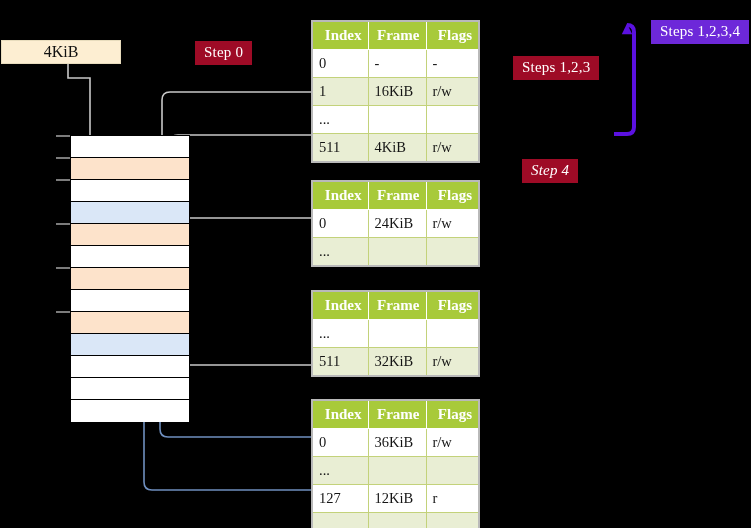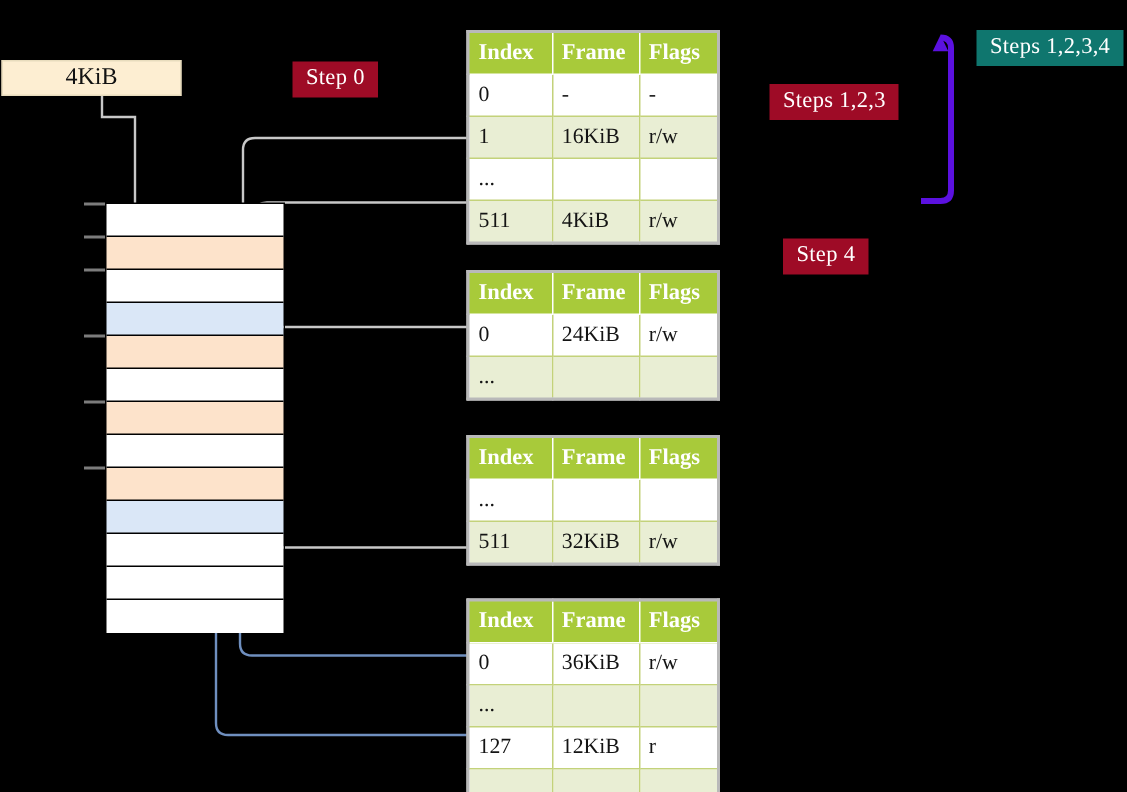--- a/index.html
+++ b/index.html
@@ -21,21 +21,21 @@
     position: absolute;
     color: #ffffff;
     font-family: "Liberation Serif", "DejaVu Serif", serif;
     font-size: 15px;
     line-height: 1;
     padding: 4px 9px 5px 9px;
     white-space: nowrap;
     letter-spacing: 0.2px;
   }
   .badge.red    { background: #9e0b26; }
-  .badge.purple { background: #0f766e; }
+  .badge.purple { background: #6d28d9; }
 
   
   .memlabel {
     position: absolute;
     background: #fdeed2;
     border: 1px solid #e8dcbd;
     color: #111111;
     font-size: 16px;
     text-align: center;
     line-height: 22px;
@@ -50,21 +50,21 @@
     background: #ffffff;
     font-family: "Liberation Serif", "DejaVu Serif", serif;
     font-size: 14.5px;
     table-layout: fixed;
   }
   .ptable th {
     background: #a8ca3a;
     color: #ffffff;
     font-weight: bold;
     font-size: 15px;
-    text-align: left;
+    text-align: right;
     padding: 3px 6px 4px 6px;
     border: 1px solid #ffffff;
     height: 20px;
   }
   .ptable td {
     color: #141414;
     text-align: left;
     padding: 3px 6px 4px 6px;
     border: 1px solid #c3d27a;
     height: 20px;
@@ -299,21 +299,21 @@
             <td></td>
           </tr>
         </tbody>
       </table>
     </div>
 
   <div id="badges-host">
       <div class="badge red" style="left: 195px; top: 41px;">Step 0</div>
       <div class="badge red" style="left: 513px; top: 20px; margin-top: 36px;">Steps 1,2,3</div>
       <div class="badge purple" style="left: 651px; top: 20px;">Steps 1,2,3,4</div>
-      <div class="badge red" style="left: 522px; top: 159px;">Step 4</div>
+      <div class="badge red" style="left: 522px; top: 159px; font-style: italic;">Step 4</div>
     </div>
 
 <div class="tick" style="left: 56px; top: 135px;"></div>
     <div class="tick" style="left: 56px; top: 157px;"></div>
     <div class="tick" style="left: 56px; top: 179px;"></div>
     <div class="tick" style="left: 56px; top: 223px;"></div>
     <div class="tick" style="left: 56px; top: 267px;"></div>
     <div class="tick" style="left: 56px; top: 311px;"></div>
   </div>
 

